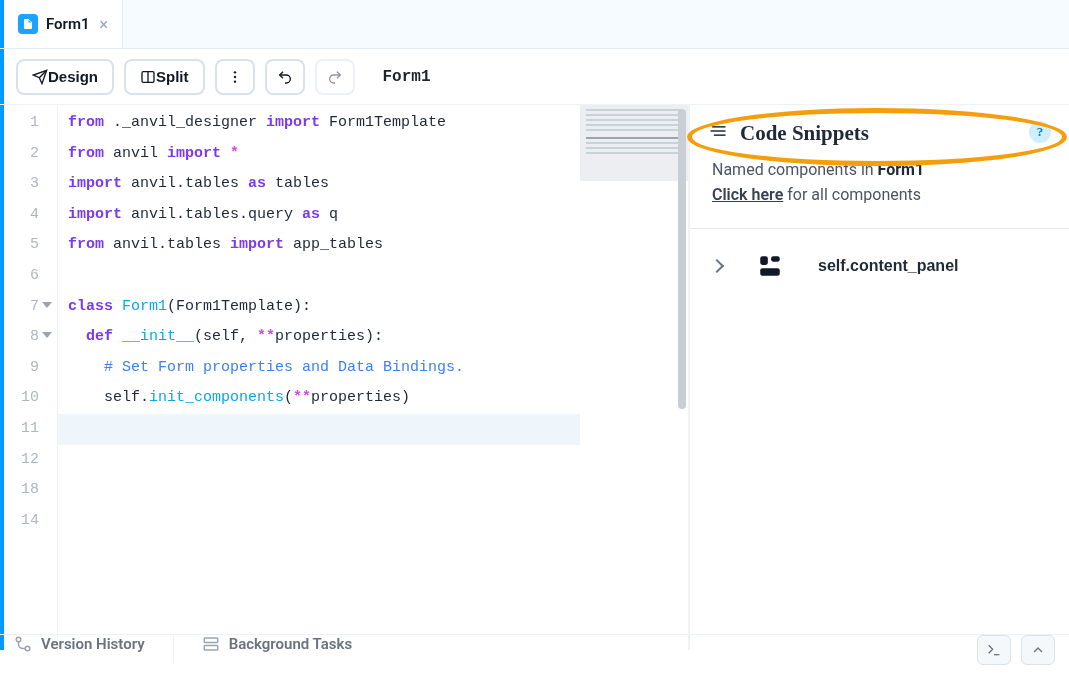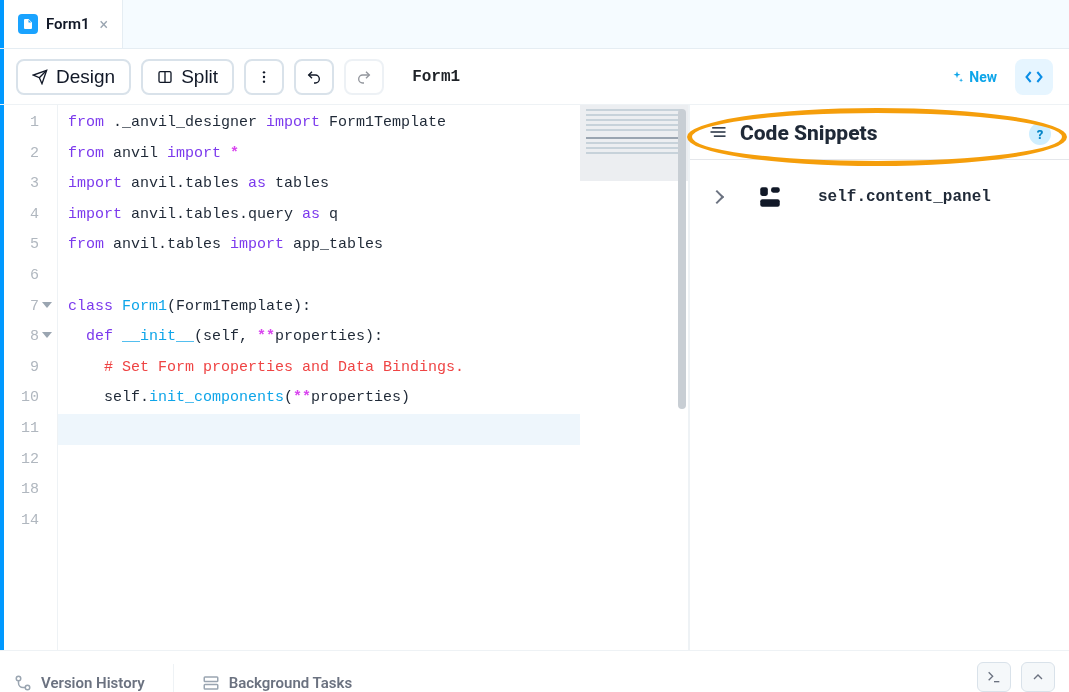--- a/index.html
+++ b/index.html
@@ -66,24 +66,23 @@
     width: 4px;
     background: #0099ff;
   }
   .btn {
     height: 36px;
     border: 2px solid #d9e2ea;
     border-radius: 8px;
     background: #fff;
     display: inline-flex;
     align-items: center;
-    gap: 8px;
     padding: 0 14px;
-    font-size: 19px;
-    font-weight: 400;
+    font-size: 15px;
+    font-weight: 700;
     color: #111827;
     cursor: pointer;
   }
   .btn.dark {
     background: #111827;
     border-color: #111827;
     color: #fff;
   }
   .btn.icon-only { padding: 0 10px; width: 40px; justify-content: center; }
   .icon-svg { width: 16px; height: 16px; }
@@ -177,24 +176,24 @@
   }
   .code .line { height: 30.6px; }
   .code .hl-line {
     position: absolute;
     left: 0; right: 0;
     height: 30.6px;
     background: #eef6fc;
     z-index: 0;
   }
   .code .line > span { position: relative; z-index: 1; }
-  .kw { color: #7c3aed; font-weight: 400; }
+  .kw { color: #7c3aed; font-weight: 700; }
   .cls { color: #0ea5e9; }
   .fn { color: #0ea5e9; }
-  .cmt { color: #ef4444; }
+  .cmt { color: #3b82f6; }
   .op { color: #d946ef; font-weight: 600; }
   .txt { color: #1f2937; }
 
   .editor-scrollbar {
     position: absolute;
     right: 2px;
     top: 4px;
     width: 8px;
     height: 300px;
     background: #c8ced4;
@@ -231,23 +230,24 @@
 
   
   .sidepanel {
     width: 380px;
     border-left: 1px solid #eef2f5;
     padding: 16px 0 0 0;
     position: relative;
   }
   .panel-header {
     display: flex;
-    align-items: flex-end;
+    align-items: flex-start;
     gap: 12px;
     padding: 0 18px 14px 18px;
+    font-family: Liberation Serif, serif;
   }
   .panel-header .list-icon svg { stroke: #374151; }
   .panel-title {
     font-size: 21px;
     font-weight: 800;
     color: #1f2937;
   }
   .help-badge {
     margin-left: auto;
     width: 22px; height: 22px;
@@ -281,21 +281,21 @@
     cursor: pointer;
   }
   .panel-sub > div { margin-bottom: 6px; }
   .divider { height: 1px; background: #e5e7eb; margin: 0 0 8px 0; }
 
   .comp-row {
     display: flex;
     align-items: center;
     gap: 34px;
     padding: 16px 22px;
-    font-family: Liberation Mono, monospace;
+    font-family: Liberation Sans, sans-serif;
     font-size: 16px;
     font-weight: 600;
     color: #1f2937;
     cursor: pointer;
   }
   .comp-row .chev {
     width: 10px; height: 10px;
     border-right: 2px solid #6b7280;
     border-bottom: 2px solid #6b7280;
     transform: rotate(-45deg);
@@ -303,24 +303,24 @@
   .comp-glyph {
     width: 28px;
     display: flex; align-items: center; justify-content: center;
   }
   .comp-glyph svg { fill: #111827; }
 
   
   .bottombar {
     position: absolute;
     left: 0; right: 0; bottom: 0;
-    height: 42px;
+    height: 58px;
     border-top: 1px solid #eef2f5;
     display: flex;
-    align-items: flex-end;
+    align-items: flex-start;
     padding: 0 14px;
     gap: 28px;
     color: #6b7280;
     font-weight: 600;
     font-size: 15px;
   }
   .bottombar .bitem {
     display: flex; align-items: center; gap: 9px;
     cursor: pointer;
   }
@@ -384,34 +384,20 @@
       </svg>
   </button>
   <button class="btn icon-only disabled">
     <svg class="icon-svg" viewBox="0 0 24 24" fill="none" stroke="#111827" stroke-width="2">
         <path d="M15 14l5-5-5-5"></path>
         <path d="M20 9H10a6 6 0 0 0 0 12h2"></path>
       </svg>
   </button>
   <span class="form-name">Form1</span>
 
-  <div class="toolbar-right">
-    <span class="new-btn">
-      <svg width="14" height="14" viewBox="0 0 24 24" fill="#0ea5e9">
-          <path d="M12 2l1.5 4.5L18 8l-4.5 1.5L12 14l-1.5-4.5L6 8l4.5-1.5L12 2zM19 14l.9 2.6L22.5 17.5l-2.6.9L19 21l-.9-2.6L15.5 17.5l2.6-.9L19 14z"></path>
-        </svg>
-      <span>New</span>
-    </span>
-    <span class="codepanel-toggle">
-      <svg width="20" height="20" viewBox="0 0 24 24" fill="none" stroke-width="2.4">
-          <polyline points="8 6 3 12 8 18"></polyline>
-          <polyline points="16 6 21 12 16 18"></polyline>
-        </svg>
-    </span>
-  </div>
 </div>
 
 <div class="main">
 
   <div class="editor">
     <div class="gutter" id="gutter">
         <div class="ln">1</div>
         <div class="ln">2</div>
         <div class="ln">3</div>
         <div class="ln">4</div>
@@ -440,20 +426,28 @@
       <span class="list-icon">
         <svg width="20" height="20" viewBox="0 0 24 24" fill="none" stroke-width="2">
             <line x1="5" y1="7" x2="21" y2="7"></line>
             <line x1="3" y1="12" x2="21" y2="12"></line>
             <line x1="7" y1="17" x2="21" y2="17"></line>
           </svg>
       </span>
       <span class="panel-title">Code Snippets</span>
       <span class="help-badge">?</span>
     </div>
+    <div class="panel-sub">
+      <div>
+        <span>Named components in </span><span class="form-emph">Form1</span>
+      </div>
+      <div>
+        <span class="panel-link">Click here</span><span> for all components</span>
+      </div>
+    </div>
     <div class="divider"></div>
     <div id="components">
         <div class="comp-row">
           <span class="chev"></span>
           <span class="comp-glyph">
             <svg width="26" height="26" viewBox="0 0 24 24">
               <rect x="3" y="3" width="7" height="8" rx="2"></rect>
               <rect x="13" y="3" width="8" height="5" rx="2"></rect>
               <rect x="3" y="14" width="18" height="7" rx="2"></rect>
             </svg>

